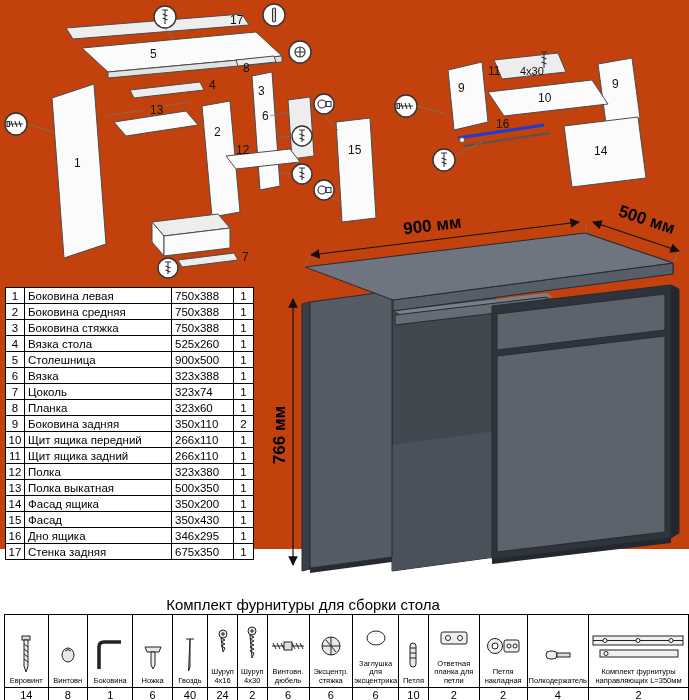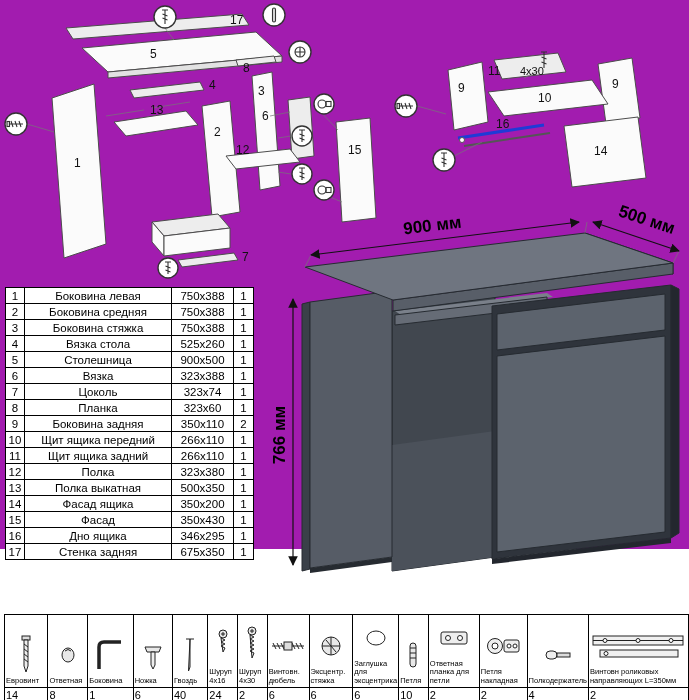--- a/index.html
+++ b/index.html
@@ -1,21 +1,21 @@
 <!DOCTYPE html>
 <html><head>
 <meta charset="utf-8">
 <style>
   * { margin:0; padding:0; box-sizing:border-box; }
   html,body { background:#fff; }
   body {
     width:689px; height:700px; position:relative; overflow:hidden;
     font-family:"Liberation Sans", sans-serif; color:#000;
   }
-  .sheet { position:absolute; inset:0; width:689px; height:549px; background:#a21caf; }
+  .sheet { position:absolute; inset:0; width:689px; height:549px; background:#c2410c; }
   .abs { position:absolute; }
 
   
   .panel  { fill:#fbfbfb; stroke:#4c4c4c; stroke-width:1; }
   .panel2 { fill:#ededed; stroke:#4c4c4c; stroke-width:1; }
   .edge   { fill:#e2e2e2; stroke:#4c4c4c; stroke-width:1; }
   .callout{ fill:#fff; stroke:#333; stroke-width:1.4; }
   .mini   { stroke:#333; stroke-width:1.1; fill:none; }
   .minif  { stroke:#333; stroke-width:1.1; fill:#ddd; }
   .leader { stroke:#777; stroke-width:0.7; fill:none; }
@@ -25,28 +25,28 @@
 
   
   .outl { stroke:#262b31; stroke-width:1; }
   .dim-line { stroke:#111; stroke-width:1.2; }
   .dim-text { font-size:17px; font-weight:bold; fill:#000; }
 
   
   .parts-table { position:absolute; left:5px; top:287px; border-collapse:collapse; background:#fff; }
   .parts-table td { border:1px solid #000; font-size:11.5px; height:16px; padding:0 3px; white-space:nowrap; }
   td.c-num  { width:19px; text-align:center; padding:0 1px; }
-  td.c-name { width:147px; text-align:center; }
-  td.c-size { width:62px; text-align:center; }
+  td.c-name { width:147px; text-align:left; }
+  td.c-size { width:62px; }
   td.c-qty  { width:20px; text-align:center; }
 
   
   .hw-title { position:absolute; top:596px; left:0; width:606px; text-align:center; font-size:15px; }
   .hw-table { position:absolute; left:4px; top:614px; border-collapse:collapse; table-layout:fixed; background:#fff; }
-  .hw-table td { border:1px solid #000; text-align:left; padding:1px; overflow:hidden; }
+  .hw-table td { border:1px solid #000; text-align:center; padding:1px; overflow:hidden; }
   .hw-cell { height:64px; vertical-align:bottom; }
   .hw-icon-wrap { height:44px; display:flex; align-items:center; justify-content:center; }
   .hw-label { font-size:7.5px; line-height:1.1; padding-bottom:1px; }
   .hw-qty td { font-size:11px; height:16px; vertical-align:middle; }
 </style>
 </head>
 <body>
 
 <div class="sheet">
 
@@ -344,20 +344,21 @@
 
     <tr>
       <td class="c-num">17</td>
       <td class="c-name">Стенка задняя</td>
       <td class="c-size">675x350</td>
       <td class="c-qty">1</td>
     </tr>
   </tbody>
   </table>
 
+  <div class="hw-title">Комплект фурнитуры для сборки стола</div>
 
   <table class="hw-table">
     <colgroup>
       <col style="width:44px">
         <col style="width:40px">
         <col style="width:46px">
         <col style="width:40px">
       <col style="width:36px">
         <col style="width:30px">
         <col style="width:30px">
@@ -382,21 +383,21 @@
             </div>
         <div class="hw-label">Евровинт</div>
       </td>
       <td class="hw-cell">
         <div class="hw-icon-wrap">
               <svg width="20" height="40" viewBox="0 0 20 40">
           <ellipse cx="10" cy="20" rx="6" ry="7" fill="#e8e8e8" stroke="#222"></ellipse>
           <path d="M7 16 q3 -3 6 0" stroke="#222" fill="none"></path>
         </svg>
             </div>
-        <div class="hw-label">Ответная</div>
+        <div class="hw-label">Винтовн</div>
       </td>
       <td class="hw-cell">
         <div class="hw-icon-wrap">
               <svg width="34" height="40" viewBox="0 0 34 40">
           <path d="M6 34 V12 q0 -5 5 -5 H28" fill="none" stroke="#222" stroke-width="3.5"></path>
         </svg>
             </div>
         <div class="hw-label">Боковина</div>
       </td>
       <td class="hw-cell">
@@ -509,21 +510,21 @@
               <svg width="96" height="40" viewBox="0 0 96 40">
           <rect x="3" y="10" width="90" height="9" fill="#f0f0f0" stroke="#222"></rect>
           <path d="M3 14.5 h90" stroke="#222"></path>
           <circle cx="15" cy="14.5" r="2" fill="#fff" stroke="#222"></circle>
           <circle cx="48" cy="14.5" r="2" fill="#fff" stroke="#222"></circle>
           <circle cx="81" cy="14.5" r="2" fill="#fff" stroke="#222"></circle>
           <rect x="10" y="24" width="78" height="7" fill="#f0f0f0" stroke="#222"></rect>
           <circle cx="16" cy="27.5" r="2" fill="#fff" stroke="#222"></circle>
         </svg>
             </div>
-        <div class="hw-label">Винтовн роликовых направляющих L=350мм</div>
+        <div class="hw-label">Комплект фурнитуры направляющих L=350мм</div>
       </td>
     </tr>
     <tr class="hw-qty">
       <td>14</td>
       <td>8</td>
       <td>1</td>
       <td>6</td>
       <td>40</td>
       <td>24</td>
       <td>2</td>

